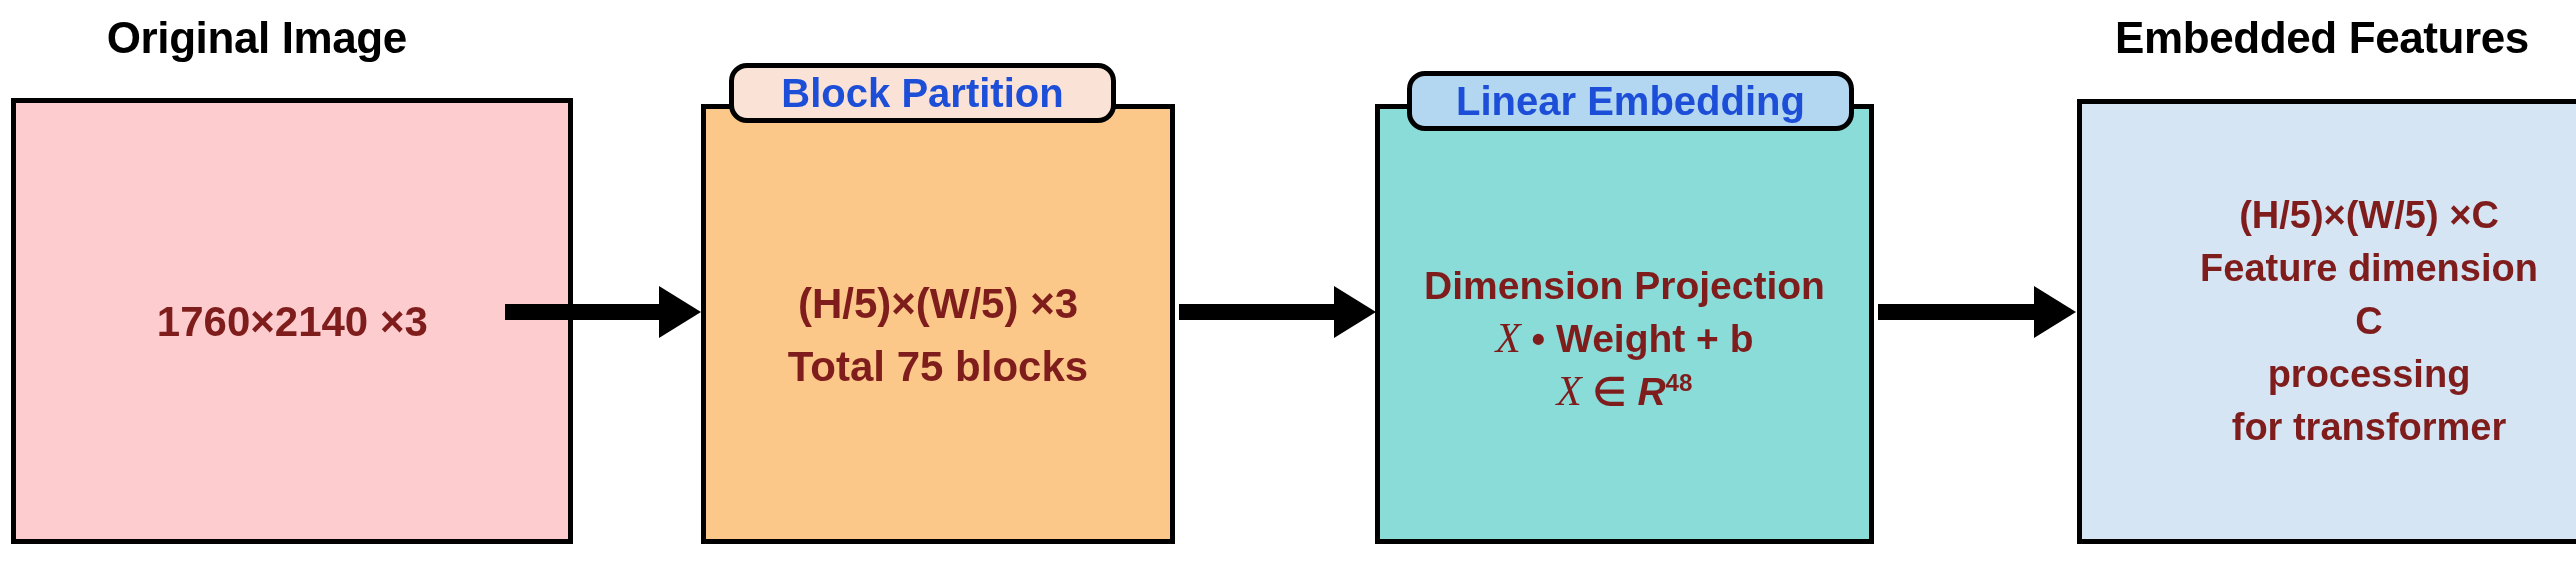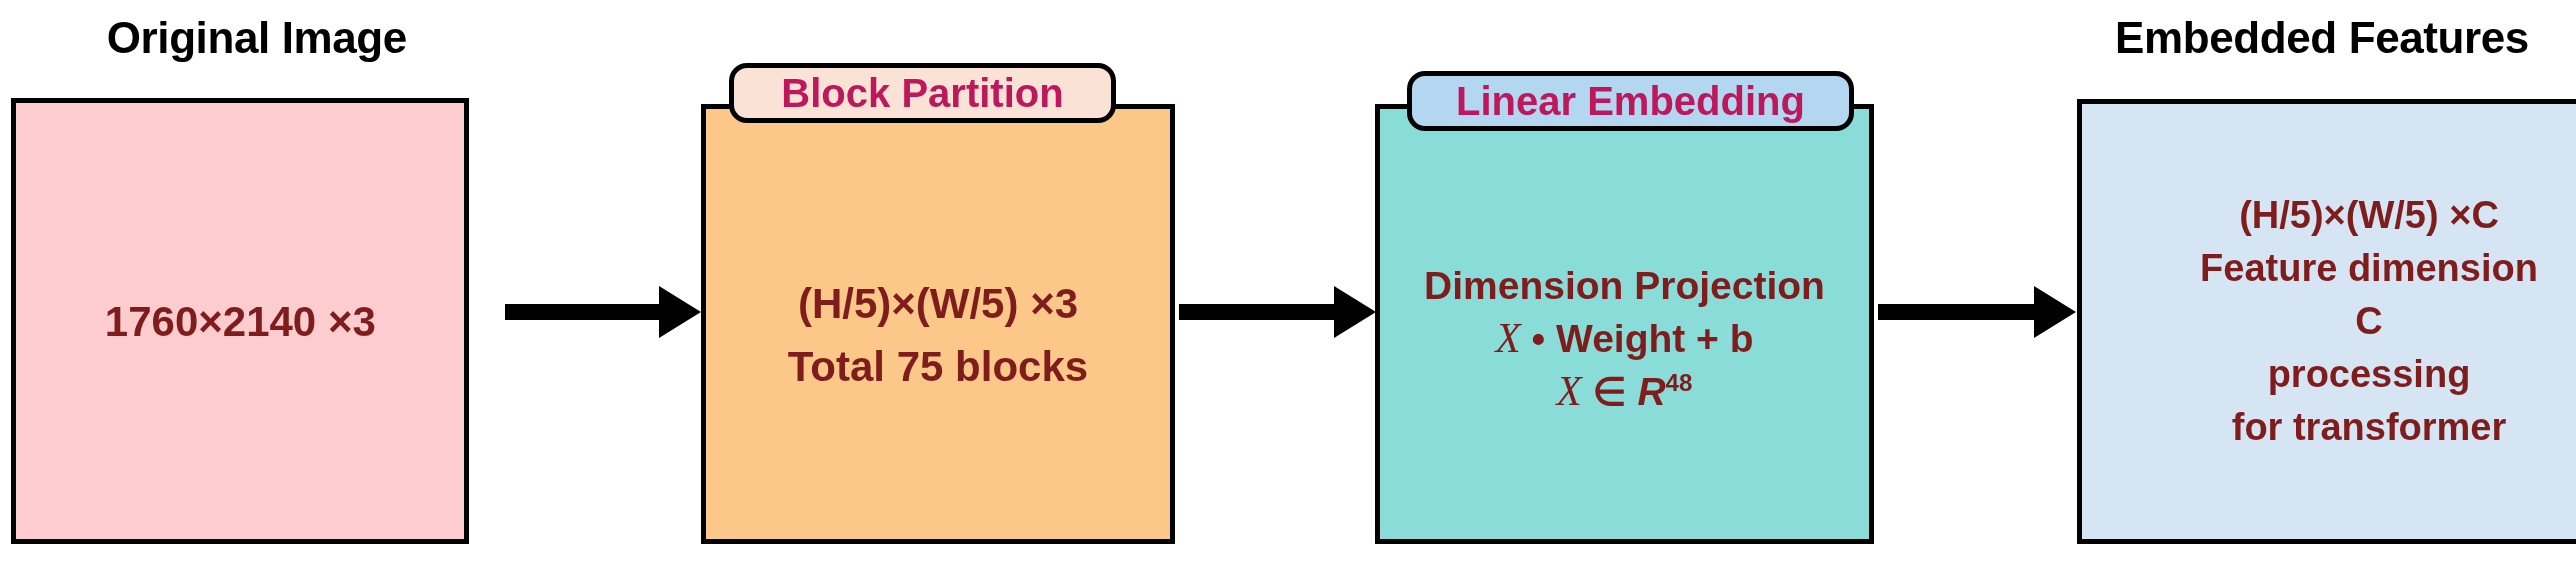--- a/index.html
+++ b/index.html
@@ -57,21 +57,21 @@
     position: absolute;
     border: 5.7px solid #000000;
     border-radius: 18px;
     box-sizing: border-box;
     display: flex;
     align-items: center;
     justify-content: center;
     font-weight: bold;
     font-size: 40px;
     line-height: 40px;
-    color: #be185d;
+    color: #1d4ed8;
     white-space: nowrap;
     z-index: 5;
   }
 
   
   .arrow {
     position: absolute;
     height: 16px;
   }
   .arrow .shaft {
@@ -109,21 +109,21 @@
     line-height: 0;
   }
 </style>
 </head>
 <body>
 
 <div id="canvas">
 
   <div class="panel-title" style="left:11.3px; top:13px; width:491px;">Original Image</div>
 
-  <div class="box" style="left:11.3px; top:98px; width:458px; height:446px; background:#fcccce;">
+  <div class="box" style="left:11.3px; top:98px; width:562px; height:446px; background:#fcccce;">
     <div class="box-lines" style="font-size:42px; line-height:63px;">
       <div class="line">1760×2140 ×3</div>
     </div>
   </div>
 
   <div class="arrow" style="left:505px; top:304px; width:196px;">
     <div class="shaft" style="width:159px;"></div>
     <div class="head" style="left:154px;"></div>
   </div>
 

